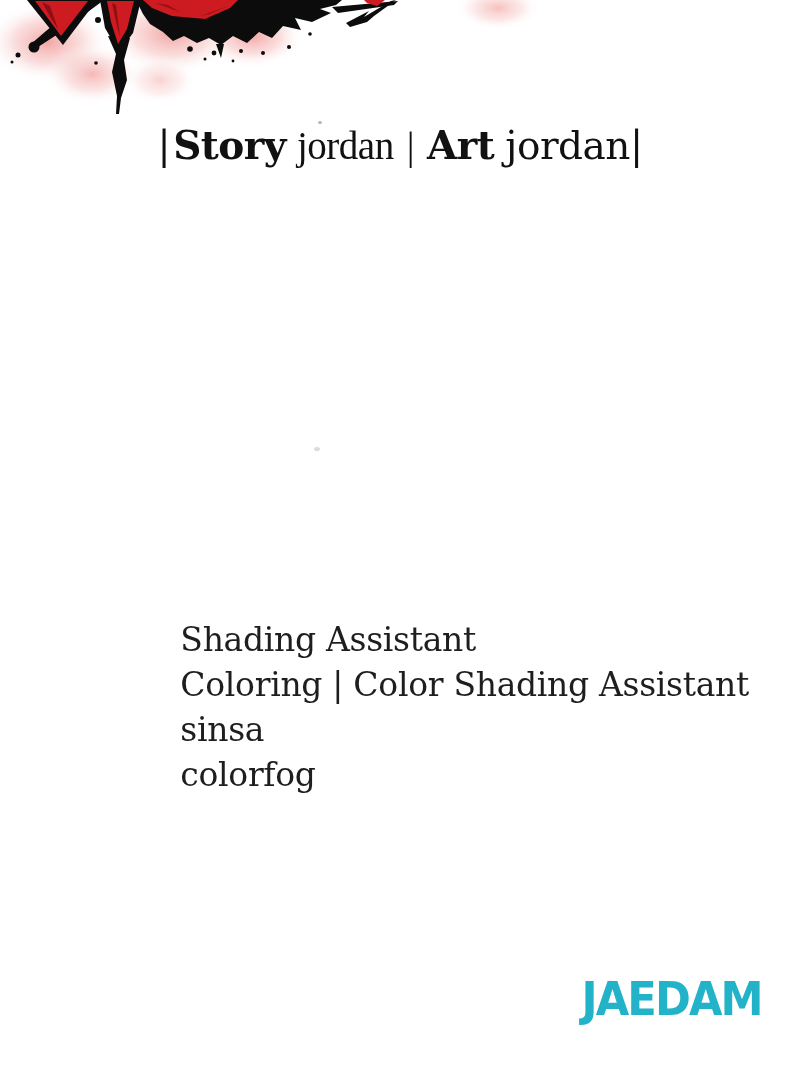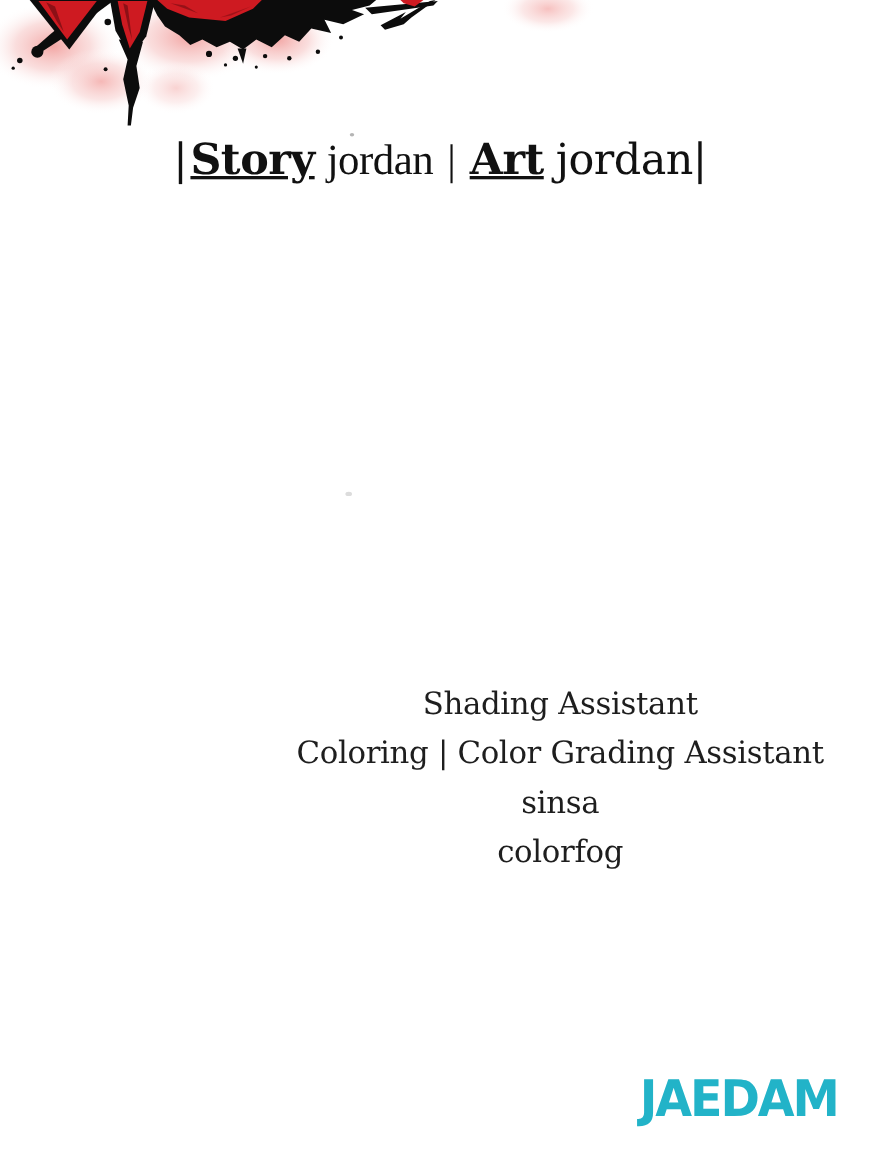--- a/index.html
+++ b/index.html
@@ -20,30 +20,30 @@
   .speck-a{left:318px;top:121px;width:4px;height:3px;background:#b5b5b5;}
   .speck-b{left:314px;top:447px;width:6px;height:4px;background:#dcdcdc;}
 
   
   .byline{
     position:absolute;top:117px;left:0;right:0;
     text-align:center;white-space:nowrap;
     font-size:39px;line-height:56px;color:#111111;
     letter-spacing:-0.5px;
   }
-  .byline .b{font-weight:700;text-decoration:underline;}
+  .byline .b{font-weight:700;}
   .m-sm{margin-right:3px;}
   .m-md{margin-right:11px;}
   .m-lg{margin-right:13px;font-family:Liberation Serif, serif;}
 
   
   .credits{
     position:absolute;top:617px;right:51px;
-    text-align:center;
-    font-size:28px;line-height:45px;
+    text-align:left;
+    font-size:33px;line-height:45px;
     color:#1e1e1e;letter-spacing:-0.3px;
     white-space:nowrap;
   }
   .credit-line{height:45px;}
 
   
   .logo{
     position:absolute;top:976px;right:38px;
     font-family:"DejaVu Sans", sans-serif;
     font-weight:bold;
@@ -111,20 +111,20 @@
     </g>
   </svg>
 
   <div class="speck speck-a"></div>
   <div class="speck speck-b"></div>
 
   <div class="byline"><span class="m-sm">|</span><span class="b m-md">Story</span><span class="m-lg">jordan</span><span class="m-lg">|</span><span class="b m-md">Art</span><span>jordan</span><span>|</span></div>
 
   <div class="credits">
     <div class="credit-line">Shading Assistant</div>
-    <div class="credit-line">Coloring | Color Grading Assistant</div>
+    <div class="credit-line">Coloring | Color Shading Assistant</div>
     <div class="credit-line">sinsa</div>
     <div class="credit-line">colorfog</div>
   </div>
 
   <div class="logo">JAEDAM</div>
 
 </div>
 
 </body></html>

